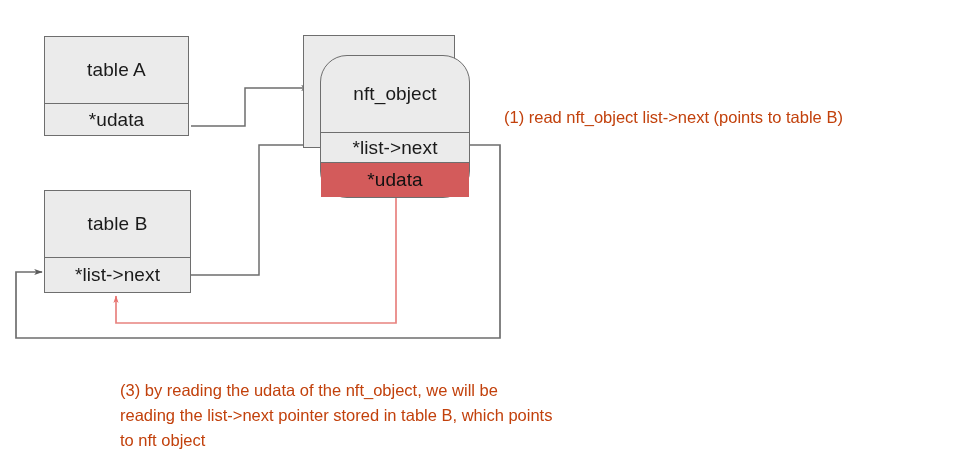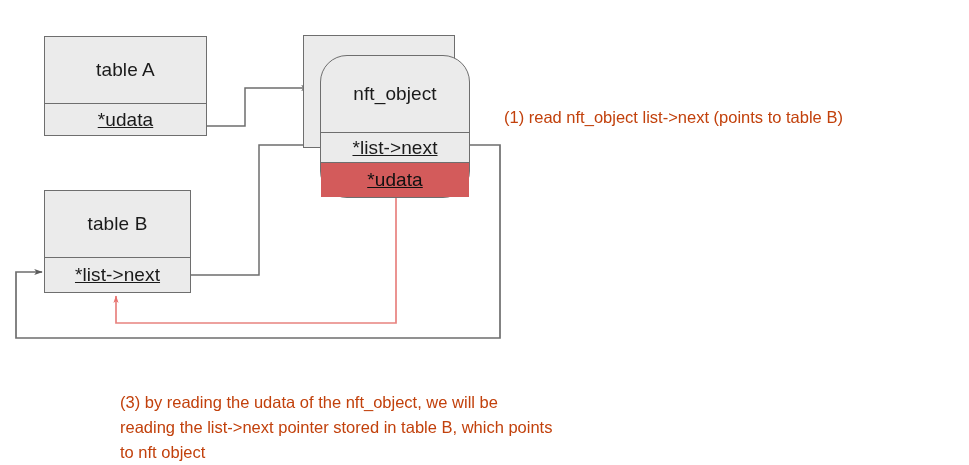--- a/index.html
+++ b/index.html
@@ -43,21 +43,21 @@
     box-sizing: border-box;
     display: flex;
     align-items: center;
     justify-content: center;
     color: #1A1A1A;
     font-size: 19px;
     letter-spacing: 0.1px;
     white-space: nowrap;
   }
   .cell.title { flex: 1 1 auto; }
-  .cell.divider { border-top: 1.3px solid #6E6E6E; text-decoration: underline; }
+  .cell.divider { border-top: 1.3px solid #6E6E6E; }
   .cell.danger {
     background: #D35B5B;
     color: #111111;
   }
 
   
   .annot {
     position: absolute;
     color: #c2410c;
     font-size: 16.5px;
@@ -83,21 +83,21 @@
 
     <polyline points="191,126 245,126 245,88 309,88" fill="none" stroke="#6E6E6E" stroke-width="1.5" marker-end="url(#arrow-gray)"></polyline>
 
     <polyline points="191,275 259,275 259,145 317,145" fill="none" stroke="#6E6E6E" stroke-width="1.5" marker-end="url(#arrow-gray)"></polyline>
 
     <polyline points="470,145 500,145 500,338 16,338 16,272 42,272" fill="none" stroke="#6E6E6E" stroke-width="1.7" marker-end="url(#arrow-gray)"></polyline>
 
     <polyline points="396,198 396,323 116,323 116,296" fill="none" stroke="#E8827F" stroke-width="1.7" marker-end="url(#arrow-red)"></polyline>
   </svg>
 
-  <div class="node front" style="left:44px; top:36px; width:163px; height:100px;">
+  <div class="node front" style="left:44px; top:36px; width:145px; height:100px;">
     <div class="cell title">table A</div>
     <div class="cell divider" style="height:32px;">*udata</div>
   </div>
 
   <div class="node front" style="left:44px; top:190px; width:147px; height:103px;">
     <div class="cell title">table B</div>
     <div class="cell divider" style="height:35px;">*list-&gt;next</div>
   </div>
 
   <div class="node shadow" style="left:303px; top:35px; width:152px; height:113px;">
@@ -106,17 +106,17 @@
 
   <div class="node front" style="left:320px; top:55px; width:150px; height:143px;border-radius:27px;">
     <div class="cell title">nft_object</div>
     <div class="cell divider" style="height:30px;">*list-&gt;next</div>
     <div class="cell divider danger" style="height:35px;">*udata</div>
   </div>
 
   <div class="annot" style="left:504px; top:105px;">(1) read nft_object list-&gt;next (points to table B)</div>
 
 
-  <div class="annot" style="left:120px; top:378px;margin-top:12px;">(3) by reading the udata of the nft_object, we will be
+  <div class="annot" style="left:120px; top:378px;">(3) by reading the udata of the nft_object, we will be
 reading the list-&gt;next pointer stored in table B, which points
 to nft object</div>
 
 </div>
 
 </body></html>

